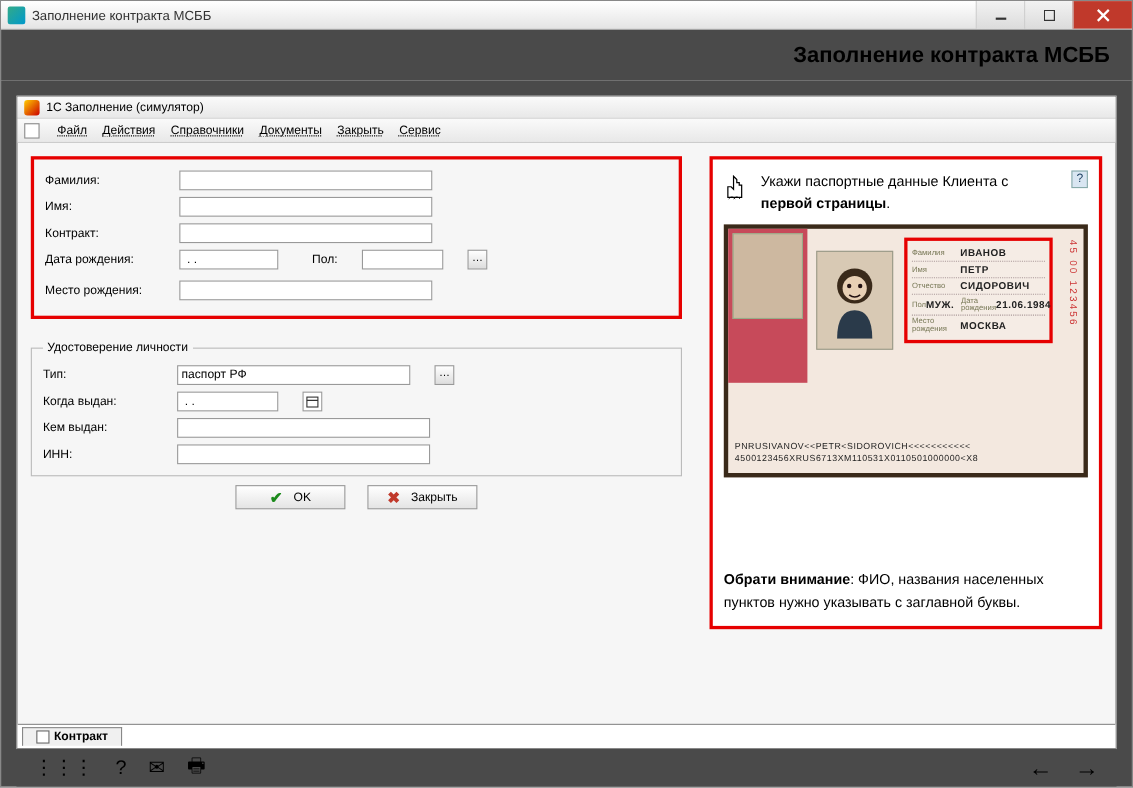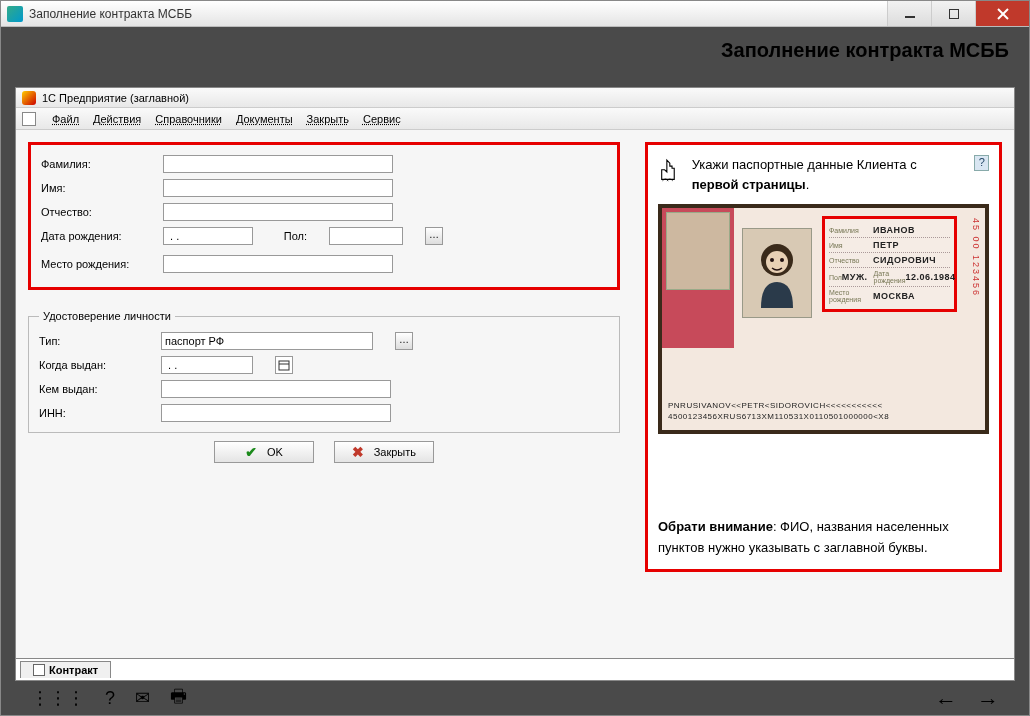--- a/index.html
+++ b/index.html
@@ -108,21 +108,21 @@
 
   <div class="dark-strip">
     <h1>Заполнение контракта МСББ</h1>
   </div>
 
   <div class="app-area">
     <div class="app-window">
 
       <div class="app-title">
         <div class="logo"></div>
-        <span>1С Предприятие (заглавной)</span>
+        <span>1С Заполнение (симулятор)</span>
       </div>
 
       <div class="menubar">
         <div class="menuicon"></div>
         <span>Файл</span>
         <span>Действия</span>
         <span>Справочники</span>
         <span>Документы</span>
         <span>Закрыть</span>
         <span>Сервис</span>
@@ -135,21 +135,21 @@
           <div class="redbox">
             <div class="row">
               <label>Фамилия:</label>
               <input class="inp w-long" style="">
             </div>
             <div class="row">
               <label>Имя:</label>
               <input class="inp w-long" style="">
             </div>
             <div class="row">
-              <label>Отчество:</label>
+              <label>Контракт:</label>
               <input class="inp w-long" style="">
             </div>
             <div class="row">
               <label>Дата рождения:</label>
               <input class="inp w-dob" value=" . ." style="">
               <label style="width:32px;text-align:right">Пол:</label>
               <input class="inp w-gender" value="" style="">
               <div class="ellipsis-btn">…</div>
             </div>
             <div class="row" style="margin-top:10px;margin-bottom:0">
@@ -238,21 +238,21 @@
                     <span class="pp-val">ПЕТР</span>
                   </div>
                 <div class="pp-row">
                     <span class="pp-lbl">Отчество</span>
                     <span class="pp-val">СИДОРОВИЧ</span>
                   </div>
                 <div class="pp-row">
                     <span class="pp-lbl">Пол</span>
                     <span class="pp-val">МУЖ.</span>
                     <span class="pp-lbl" style="margin-left:6px">Дата рождения</span>
-                    <span class="pp-val">12.06.1984</span>
+                    <span class="pp-val">21.06.1984</span>
                   </div>
                 <div class="pp-row" style="border-bottom:none">
                     <span class="pp-lbl">Место рождения</span>
                     <span class="pp-val">МОСКВА</span>
                   </div>
               </div>
               <div class="pp-side">45 00 123456</div>
               <div class="mrz">
                 <div>PNRUSIVANOV&lt;&lt;PETR&lt;SIDOROVICH&lt;&lt;&lt;&lt;&lt;&lt;&lt;&lt;&lt;&lt;&lt;</div>
                 <div>4500123456XRUS6713XM110531X0110501000000&lt;X8</div>

